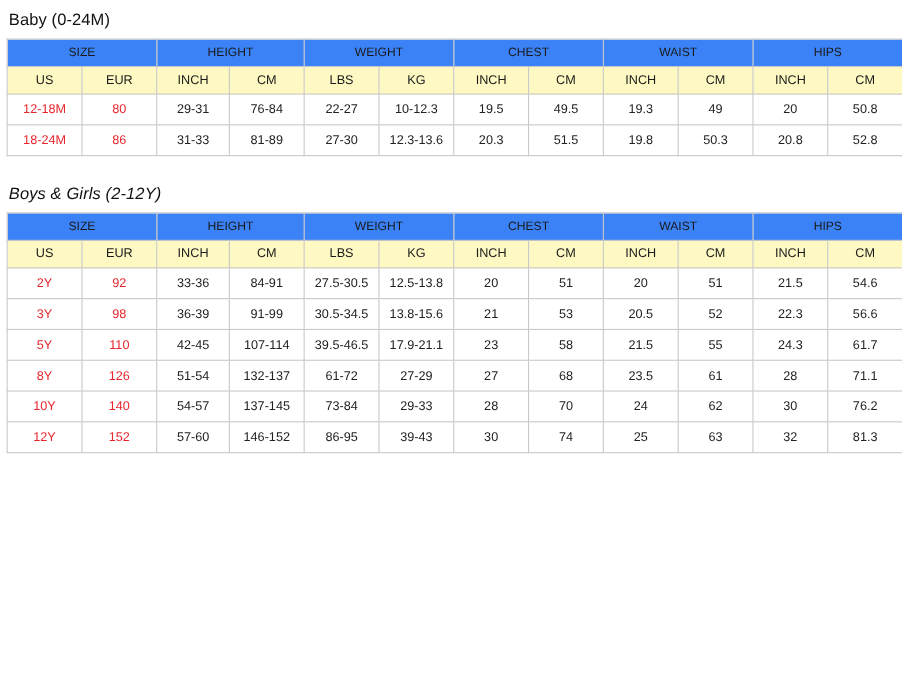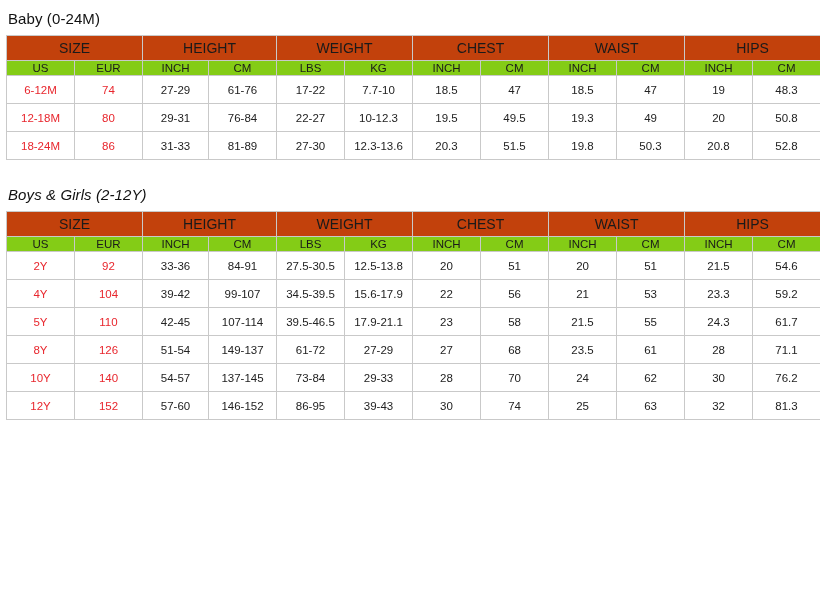--- a/index.html
+++ b/index.html
@@ -39,28 +39,28 @@
     border: 1px solid #c9c9c9;
     text-align: center;
     font-size: 11.5px;
     color: #222222;
     font-weight: 400;
     padding: 0;
     height: 26px;
     vertical-align: middle;
   }
   table.size-table thead tr.group-row th {
-    background: #c2410c;
-    font-size: 14px;
+    background: #3b82f6;
+    font-size: 11px;
     color: #1a1a1a;
     height: 25px;
   }
   table.size-table thead tr.unit-row th {
-    background: #84cc16;
-    height: 15px;
+    background: #fef9c3;
+    height: 25px;
     color: #1a1a1a;
   }
   table.size-table tbody td.size-cell {
     color: #e8262d;
   }
   table.size-table tbody tr td {
     height: 28px;
   }
   
   .dash-left { border-left: 1px dashed #c9c9c9 !important; }
@@ -105,34 +105,20 @@
         <th class="dash-left">KG</th>
         <th class="solid-left">INCH</th>
         <th class="dash-left">CM</th>
         <th class="solid-left">INCH</th>
         <th class="dash-left">CM</th>
         <th class="solid-left">INCH</th>
         <th class="dash-left">CM</th>
       </tr>
     </thead>
     <tbody>
-      <tr>
-        <td class="size-cell">6-12M</td>
-        <td class="size-cell dash-left">74</td>
-        <td class="solid-left">27-29</td>
-        <td class="dash-left">61-76</td>
-        <td class="solid-left">17-22</td>
-        <td class="dash-left">7.7-10</td>
-        <td class="solid-left">18.5</td>
-        <td class="dash-left">47</td>
-        <td class="solid-left">18.5</td>
-        <td class="dash-left">47</td>
-        <td class="solid-left">19</td>
-        <td class="dash-left">48.3</td>
-      </tr>
       <tr>
         <td class="size-cell">12-18M</td>
         <td class="size-cell dash-left">80</td>
         <td class="solid-left">29-31</td>
         <td class="dash-left">76-84</td>
         <td class="solid-left">22-27</td>
         <td class="dash-left">10-12.3</td>
         <td class="solid-left">19.5</td>
         <td class="dash-left">49.5</td>
         <td class="solid-left">19.3</td>
@@ -206,52 +192,52 @@
         <td class="solid-left">27.5-30.5</td>
         <td class="dash-left">12.5-13.8</td>
         <td class="solid-left">20</td>
         <td class="dash-left">51</td>
         <td class="solid-left">20</td>
         <td class="dash-left">51</td>
         <td class="solid-left">21.5</td>
         <td class="dash-left">54.6</td>
       </tr>
       <tr>
-        <td class="size-cell">4Y</td>
-        <td class="size-cell dash-left">104</td>
-        <td class="solid-left">39-42</td>
-        <td class="dash-left">99-107</td>
-        <td class="solid-left">34.5-39.5</td>
-        <td class="dash-left">15.6-17.9</td>
-        <td class="solid-left">22</td>
-        <td class="dash-left">56</td>
+        <td class="size-cell">3Y</td>
+        <td class="size-cell dash-left">98</td>
+        <td class="solid-left">36-39</td>
+        <td class="dash-left">91-99</td>
+        <td class="solid-left">30.5-34.5</td>
+        <td class="dash-left">13.8-15.6</td>
         <td class="solid-left">21</td>
         <td class="dash-left">53</td>
-        <td class="solid-left">23.3</td>
-        <td class="dash-left">59.2</td>
+        <td class="solid-left">20.5</td>
+        <td class="dash-left">52</td>
+        <td class="solid-left">22.3</td>
+        <td class="dash-left">56.6</td>
       </tr>
       <tr>
         <td class="size-cell">5Y</td>
         <td class="size-cell dash-left">110</td>
         <td class="solid-left">42-45</td>
         <td class="dash-left">107-114</td>
         <td class="solid-left">39.5-46.5</td>
         <td class="dash-left">17.9-21.1</td>
         <td class="solid-left">23</td>
         <td class="dash-left">58</td>
         <td class="solid-left">21.5</td>
         <td class="dash-left">55</td>
         <td class="solid-left">24.3</td>
         <td class="dash-left">61.7</td>
       </tr>
       <tr>
         <td class="size-cell">8Y</td>
         <td class="size-cell dash-left">126</td>
         <td class="solid-left">51-54</td>
-        <td class="dash-left">149-137</td>
+        <td class="dash-left">132-137</td>
         <td class="solid-left">61-72</td>
         <td class="dash-left">27-29</td>
         <td class="solid-left">27</td>
         <td class="dash-left">68</td>
         <td class="solid-left">23.5</td>
         <td class="dash-left">61</td>
         <td class="solid-left">28</td>
         <td class="dash-left">71.1</td>
       </tr>
       <tr>

